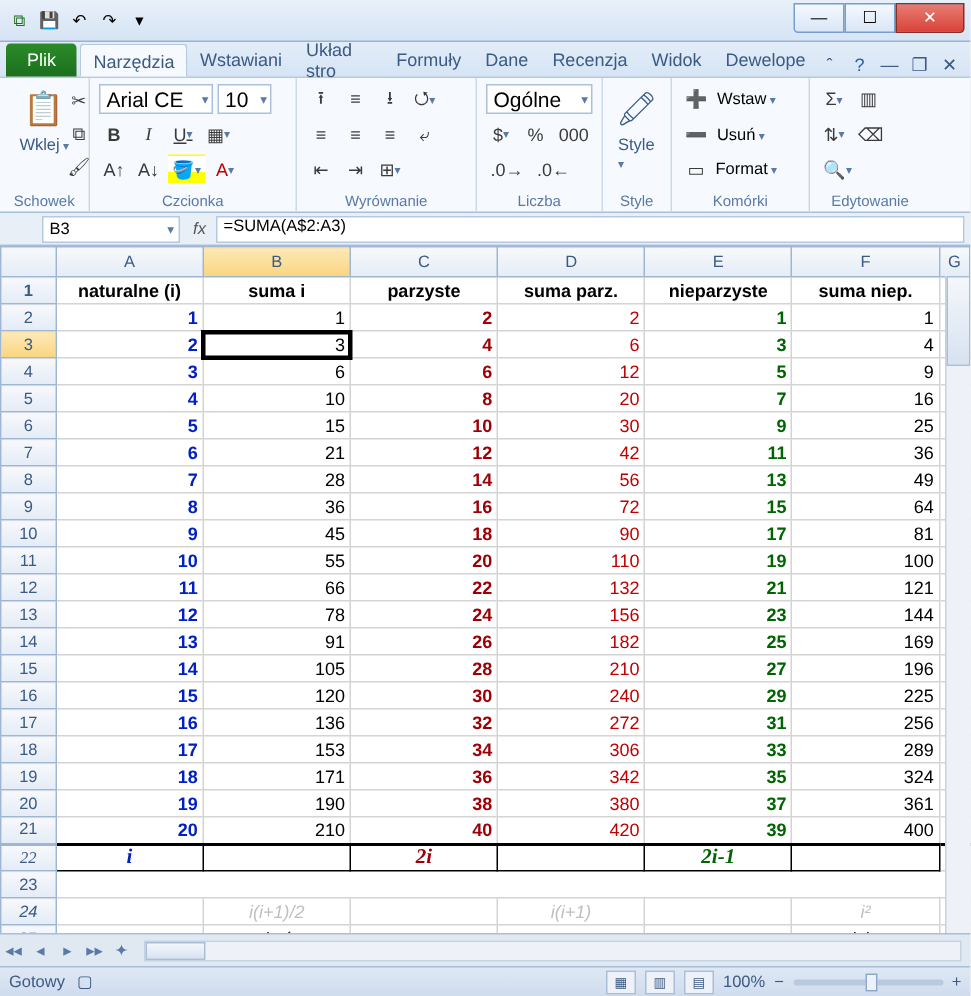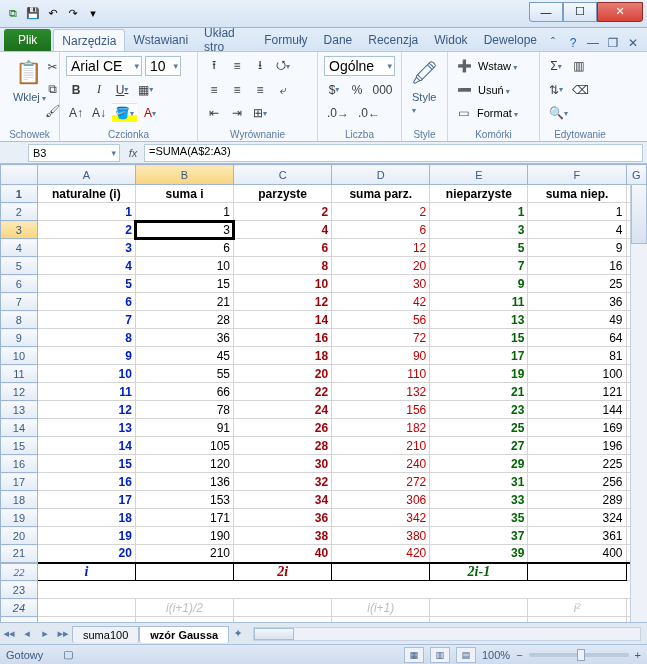--- a/index.html
+++ b/index.html
@@ -98,21 +98,21 @@
   .note-row td { text-align:center; font-size:11px; }
   .active-cell { outline:3px solid #000; outline-offset:-2px; background:#fff;}
   
   .sheet-tabs { height:22px; background:#e0e8f2; border-top:1px solid #a9bfd8; display:flex; align-items:center; font-size:11px; }
   .nav-btn { width:18px; height:18px; display:flex; align-items:center; justify-content:center; color:#5a7aa6; }
   .stab { padding:2px 10px; background:#eef2f8; border:1px solid #a9bfd8; border-bottom:none; margin-top:2px; border-radius:0 0 3px 3px; }
   .stab.active { background:#fff; font-weight:bold; }
   .hscroll { flex:1; margin:0 6px; height:14px; background:#eef2f8; border:1px solid #c4d2e4; position:relative;}
   .hscroll .thumb{ position:absolute; left:0; width:40px; top:0; bottom:0; background:linear-gradient(#f4f7fb,#d7e2f0); border:1px solid #a9bfd8;}
   
-  .status { height:20px; background:linear-gradient(#dfe8f4,#cfdcee); border-top:1px solid #a9bfd8; display:flex; align-items:center; font-size:11px; color:#3b5a84; padding:0 6px; gap:20px;}
+  .status { height:20px; background:linear-gradient(#dfe8f4,#cfdcee); border-top:1px solid #a9bfd8; display:flex; align-items:center; font-size:11px; color:#3b5a84; padding:0 6px; gap:8px;}
   .status .right { margin-left:auto; display:flex; align-items:center; gap:6px;}
   .view-btn { width:20px; height:16px; border:1px solid #a9bfd8; background:#eef2f8; display:flex; align-items:center; justify-content:center; font-size:9px;}
   .zoom-slider { width:100px; height:4px; background:#b9c9de; position:relative; border-radius:2px;}
   .zoom-slider .zthumb { position:absolute; left:48px; top:-4px; width:8px; height:12px; background:#eef2f8; border:1px solid #8ca6c6;}
   .dropdown-arrow::after { content:" ▾"; font-size:8px; color:#5a7aa6;}
   
   .vscroll { position:absolute; right:0; top:20px; bottom:0; width:17px; background:#eef2f8; border-left:1px solid #c4d2e4;}
   .vscroll .vthumb { position:absolute; top:0; left:0; right:0; height:60px; background:linear-gradient(#f4f7fb,#d7e2f0); border:1px solid #a9bfd8;}
 </style>
 </head>
@@ -547,24 +547,20 @@
     </div>
 </div>
 
 <div class="sheet-tabs">
   <div id="sheetnav" style="display:flex">
       <div class="nav-btn">◂◂</div>
       <div class="nav-btn">◂</div>
       <div class="nav-btn">▸</div>
       <div class="nav-btn">▸▸</div>
     </div>
-  <div id="sheettabs" style="display:flex; gap:0">
-      <div class="stab">suma100</div>
-      <div class="stab active">wzór Gaussa</div>
-    </div>
   <div class="nav-btn">✦</div>
   <div class="hscroll">
       <div class="thumb"></div>
     </div>
 </div>
 
 <div class="status">
   <span>Gotowy</span>
   <span>▢</span>
   <div class="right">

